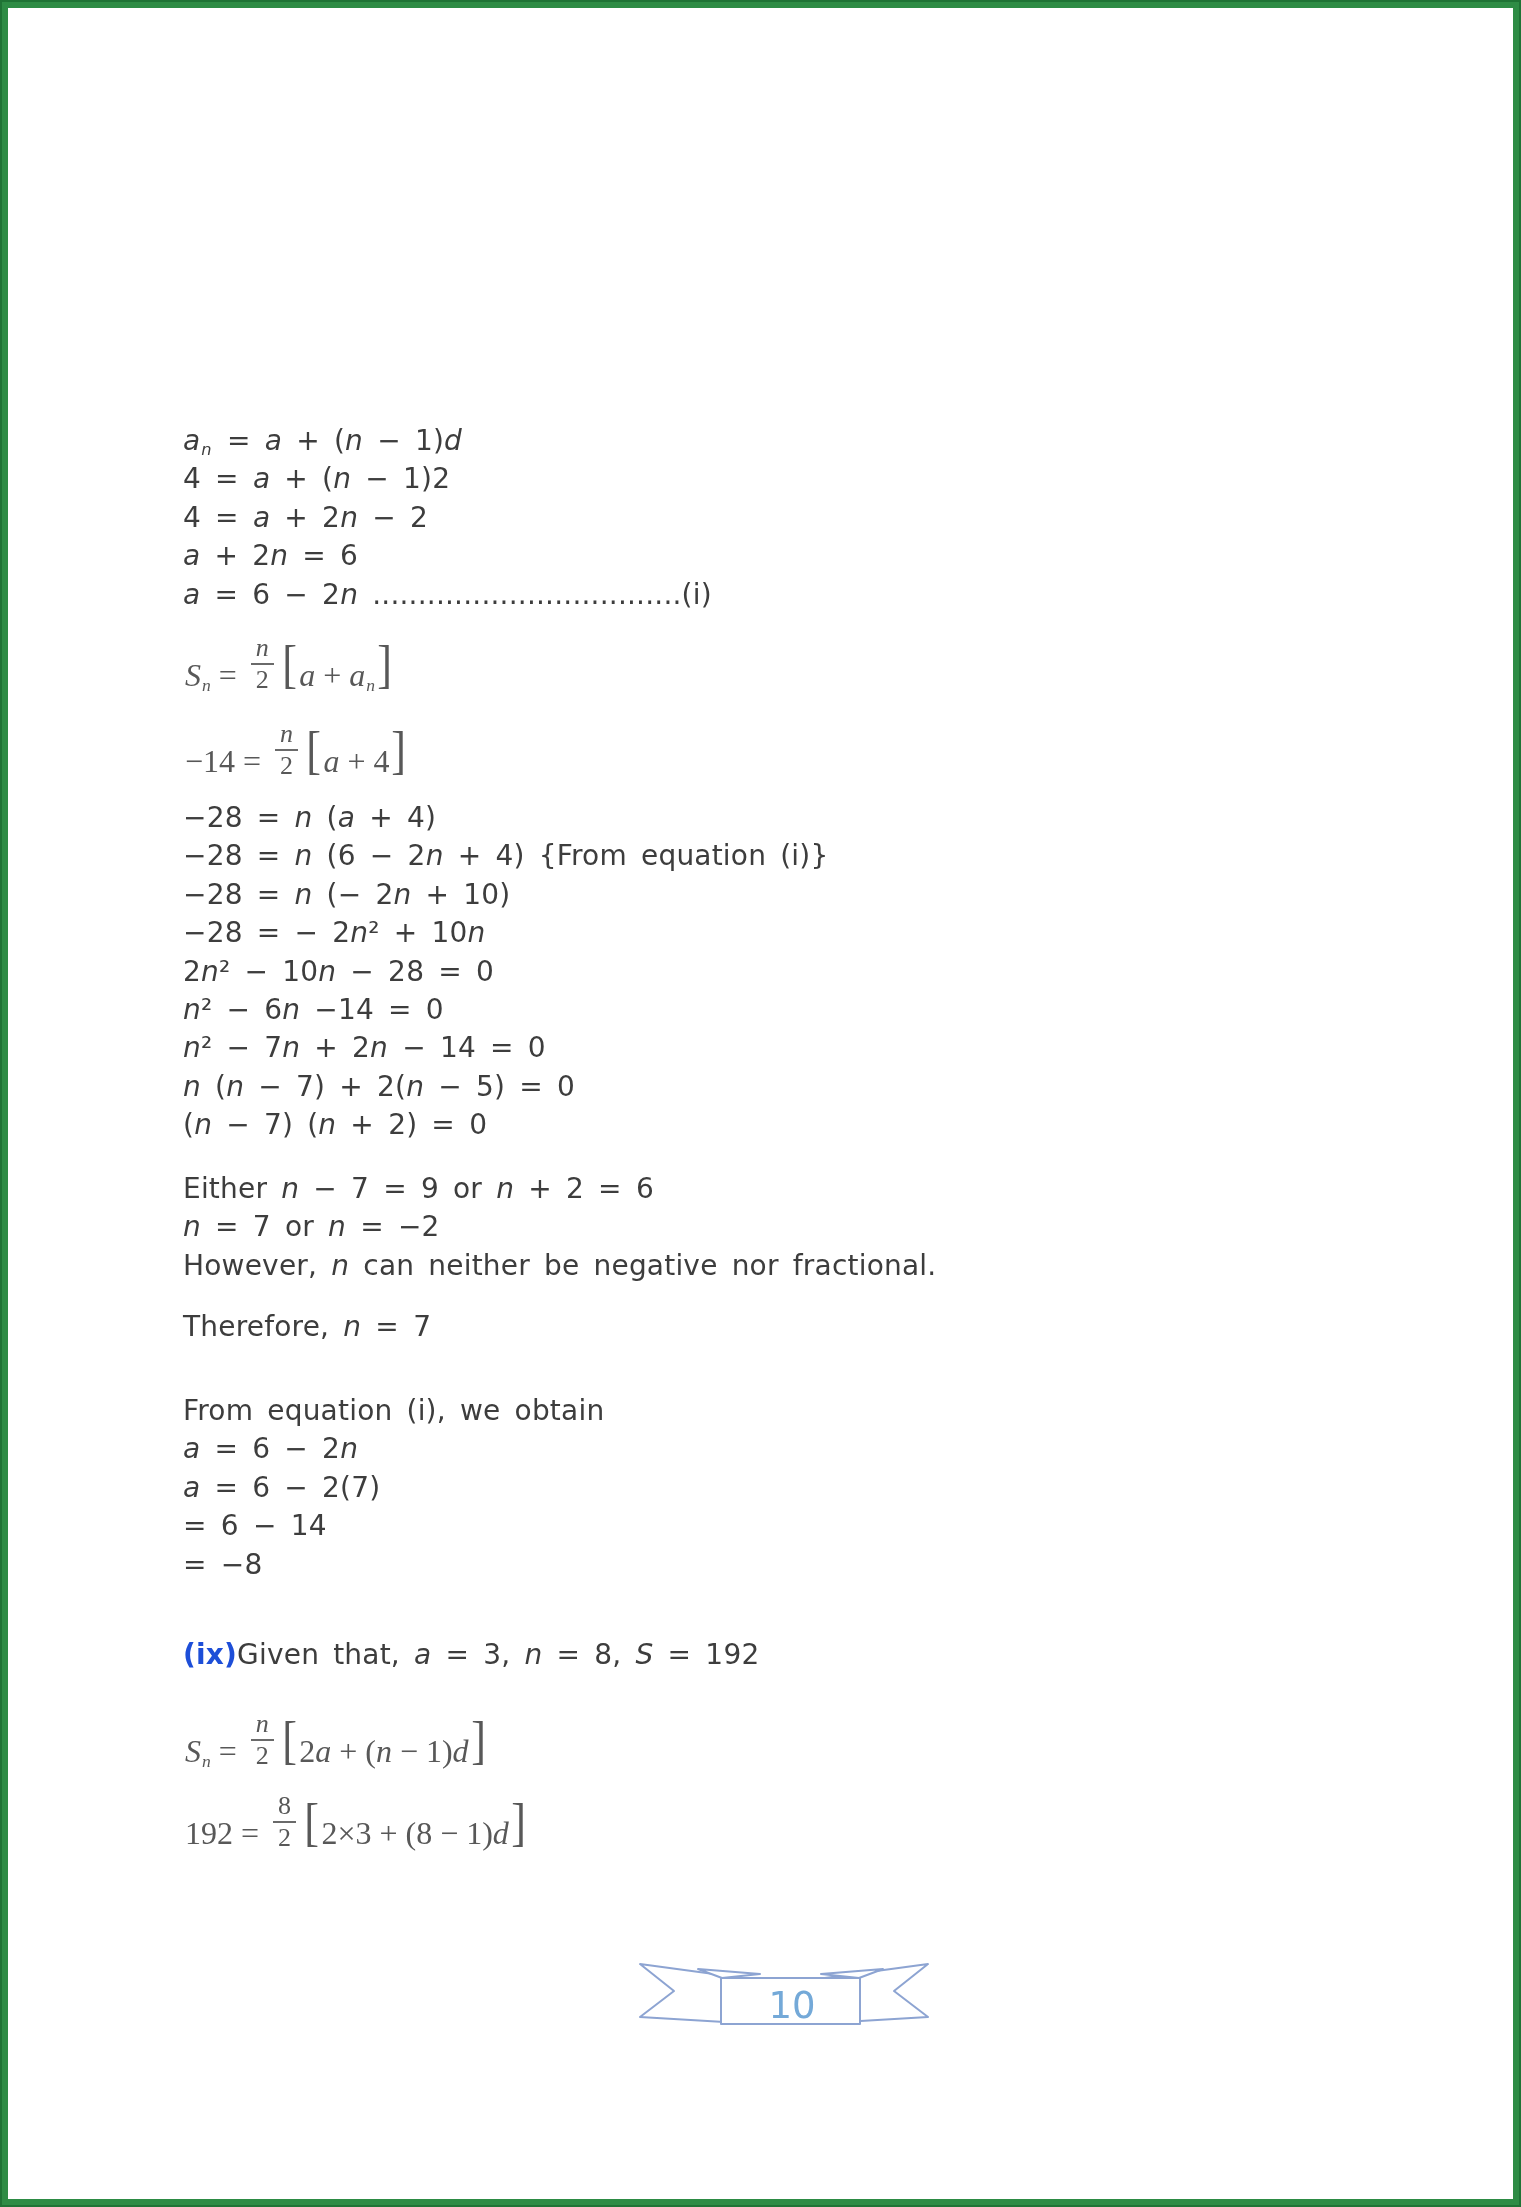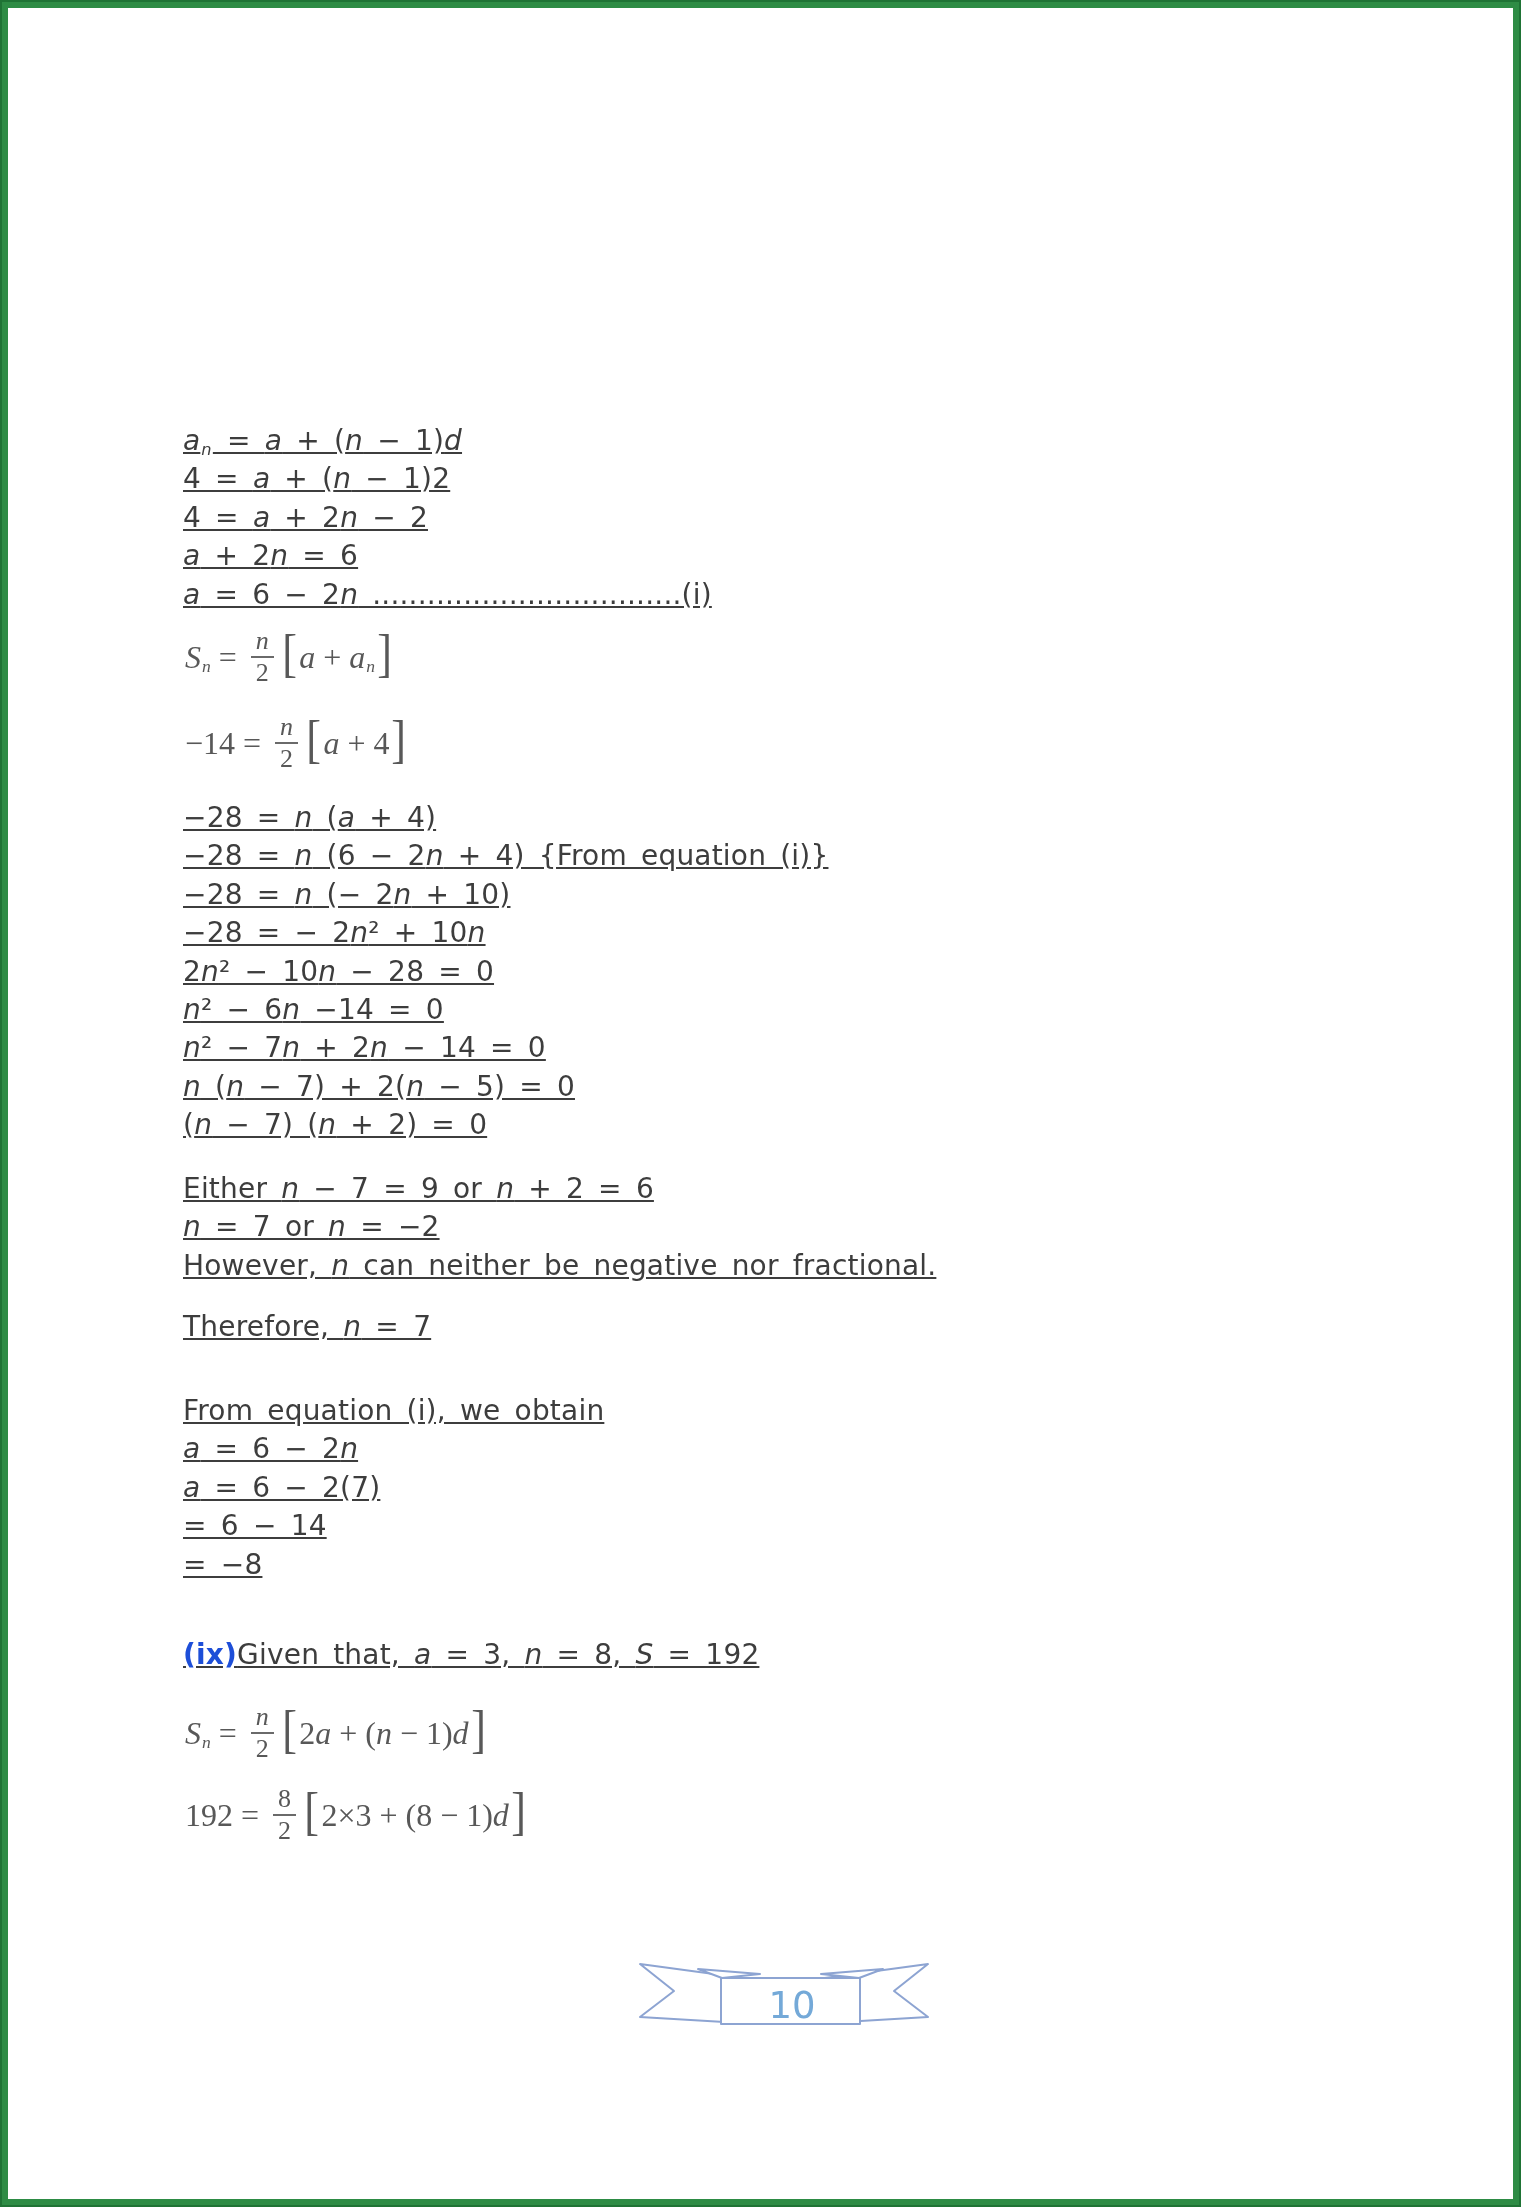--- a/index.html
+++ b/index.html
@@ -11,29 +11,29 @@
   }
   .sheet{
     position:absolute;inset:2px;background:#ffffff;
     border:6px solid #2e8c45;box-sizing:border-box;overflow:hidden;
   }
   .txt-block{
     position:absolute;left:175px;
     font-size:28px;line-height:38.4px;color:#3d3d3d;
     word-spacing:5px;letter-spacing:0.2px;
   }
-  .line{white-space:pre;text-decoration:underline;}
+  .line{white-space:pre;}
   .it{font-style:italic;}
   .gx{color:#1d4ed8;font-weight:bold;}
   sub{font-size:0.58em;line-height:0;vertical-align:-0.28em;}
   .txt-block sub{margin:0 1px;}
   
   .formula{
     position:absolute;left:177px;height:74px;
-    display:flex;align-items:center;
+    display:flex;align-items:flex-end;
     font-family:"Liberation Serif","DejaVu Serif",serif;
     font-size:32px;color:#585858;white-space:pre;
   }
   .formula .f-pre,.formula .f-inner{white-space:pre;}
   .formula sub{font-size:0.55em;margin-left:1px;}
   .frac{
     display:inline-flex;flex-direction:column;align-items:center;
     margin:0 6px;font-size:26px;line-height:1.08;
   }
   .frac .num{padding:0 5px 1px 5px;border-bottom:2px solid #6a6a6a;}

